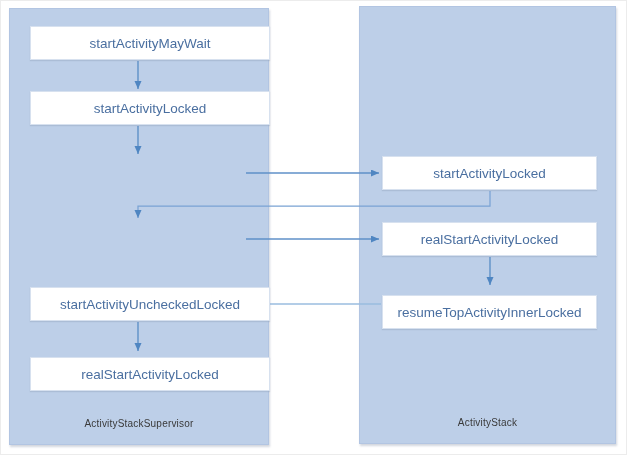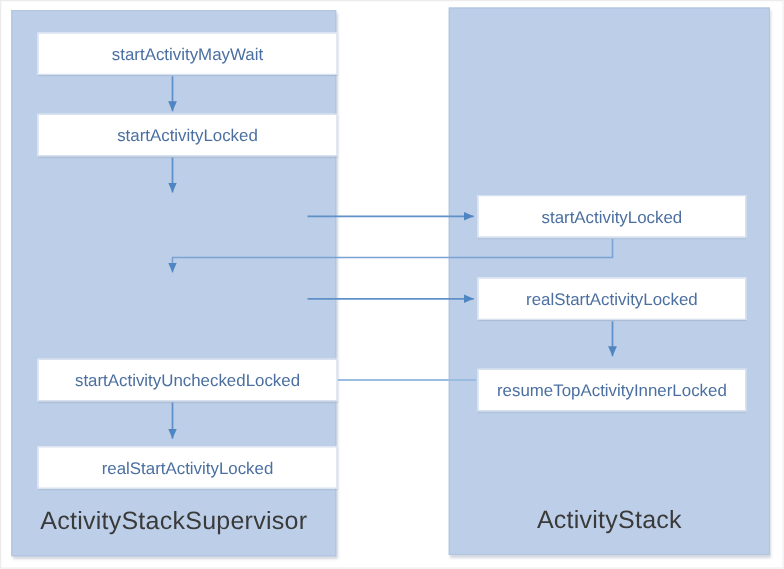--- a/index.html
+++ b/index.html
@@ -20,21 +20,21 @@
     box-sizing: border-box;
     box-shadow: 1px 2px 2px rgba(130,140,160,0.35);
   }
   .container.left  { left: 8px;   top: 7px; width: 260px; height: 437px; }
   .container.right { left: 358px; top: 5px; width: 257px; height: 438px; }
   .container-label {
     position: absolute;
     left: 0; right: 0;
     bottom: 15px;
     text-align: center;
-    font-size: 20px;
+    font-size: 10px;
     color: #3a3a3a;
     letter-spacing: 0.2px;
   }
   .edges {
     position: absolute;
     left: 0; top: 0;
     width: 627px; height: 455px;
     pointer-events: none;
   }
   .node {

